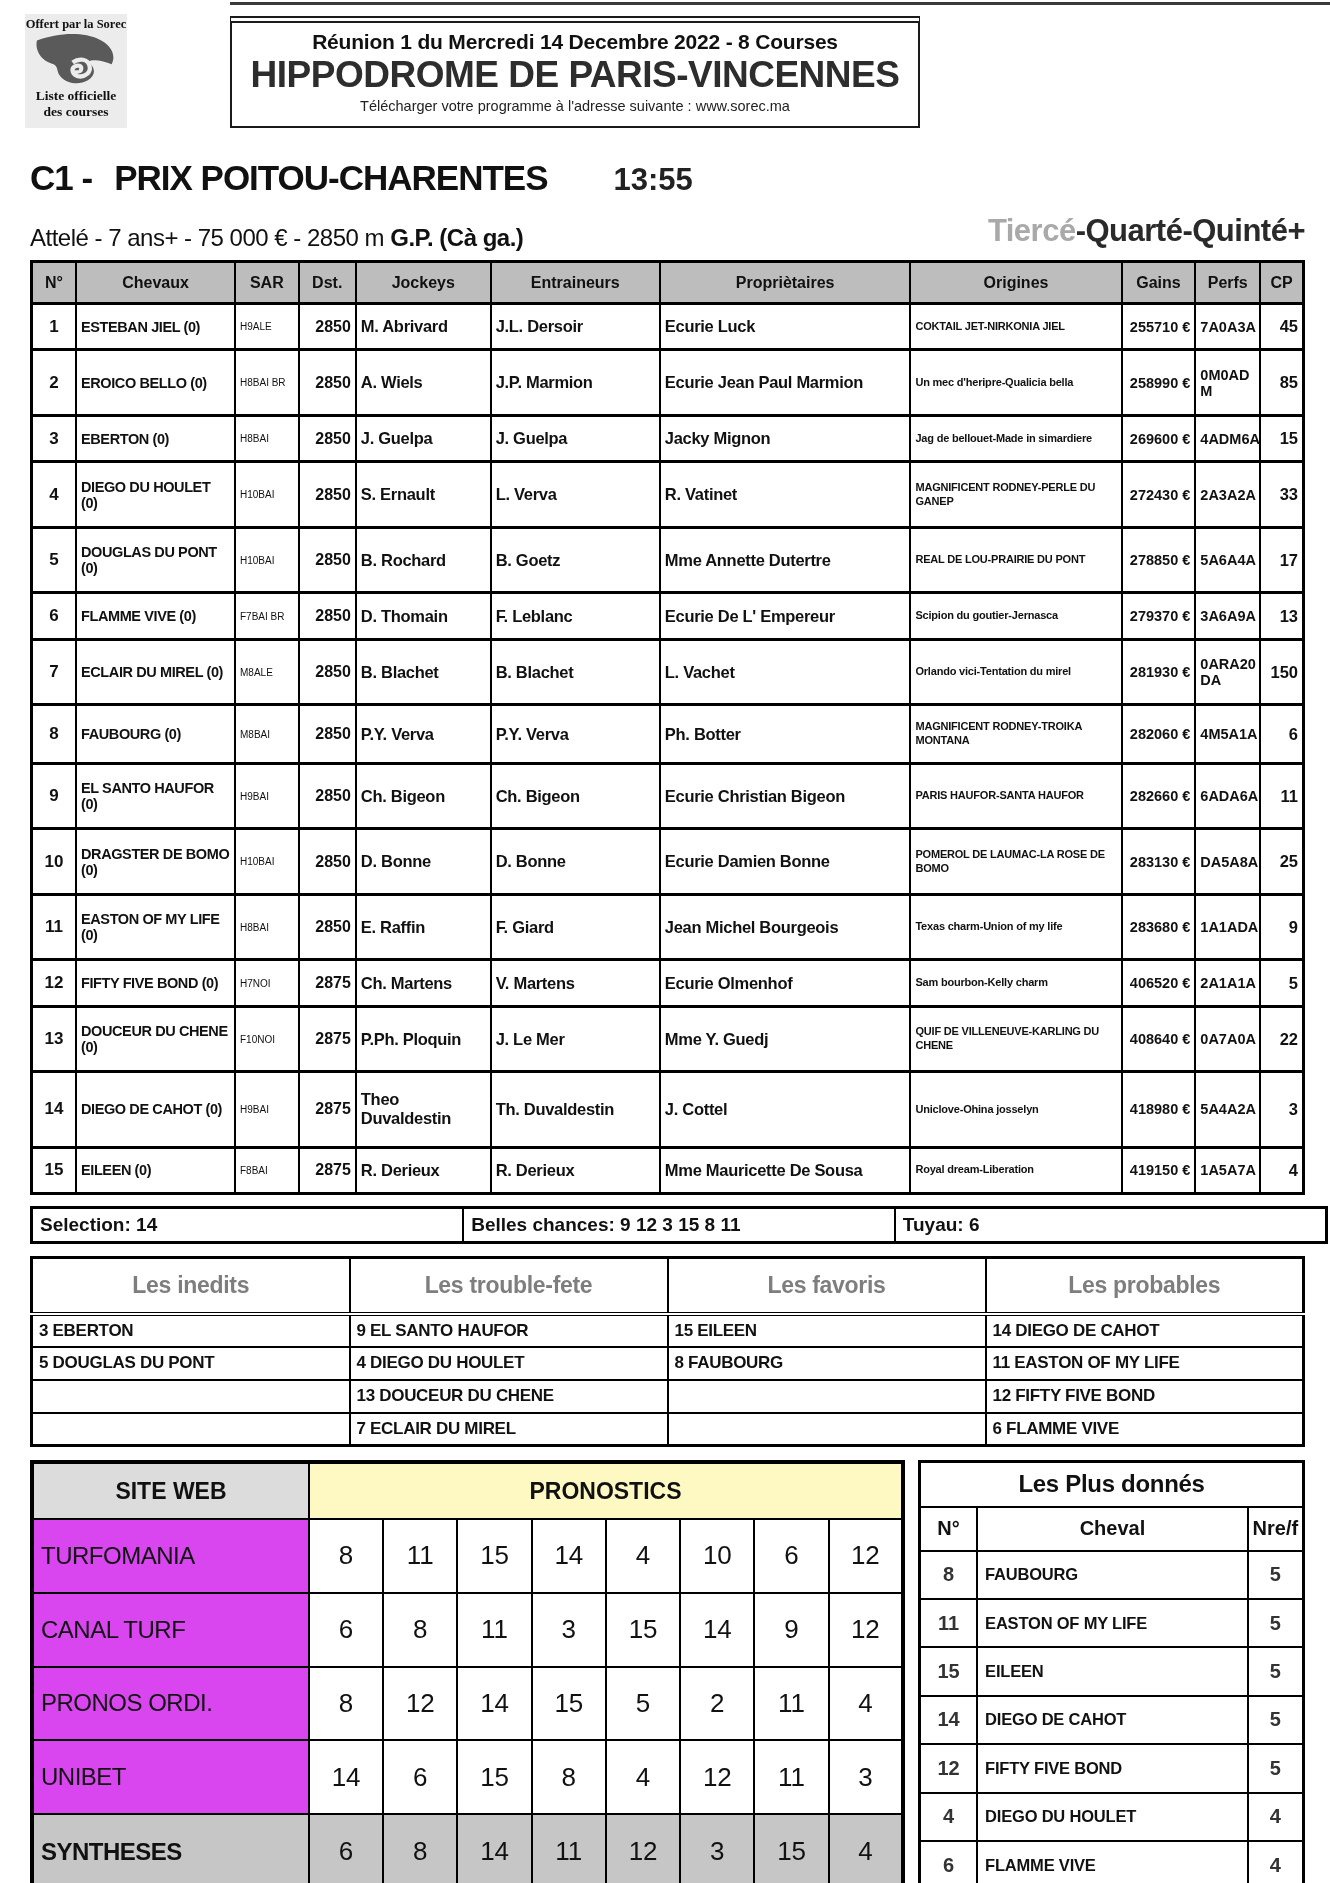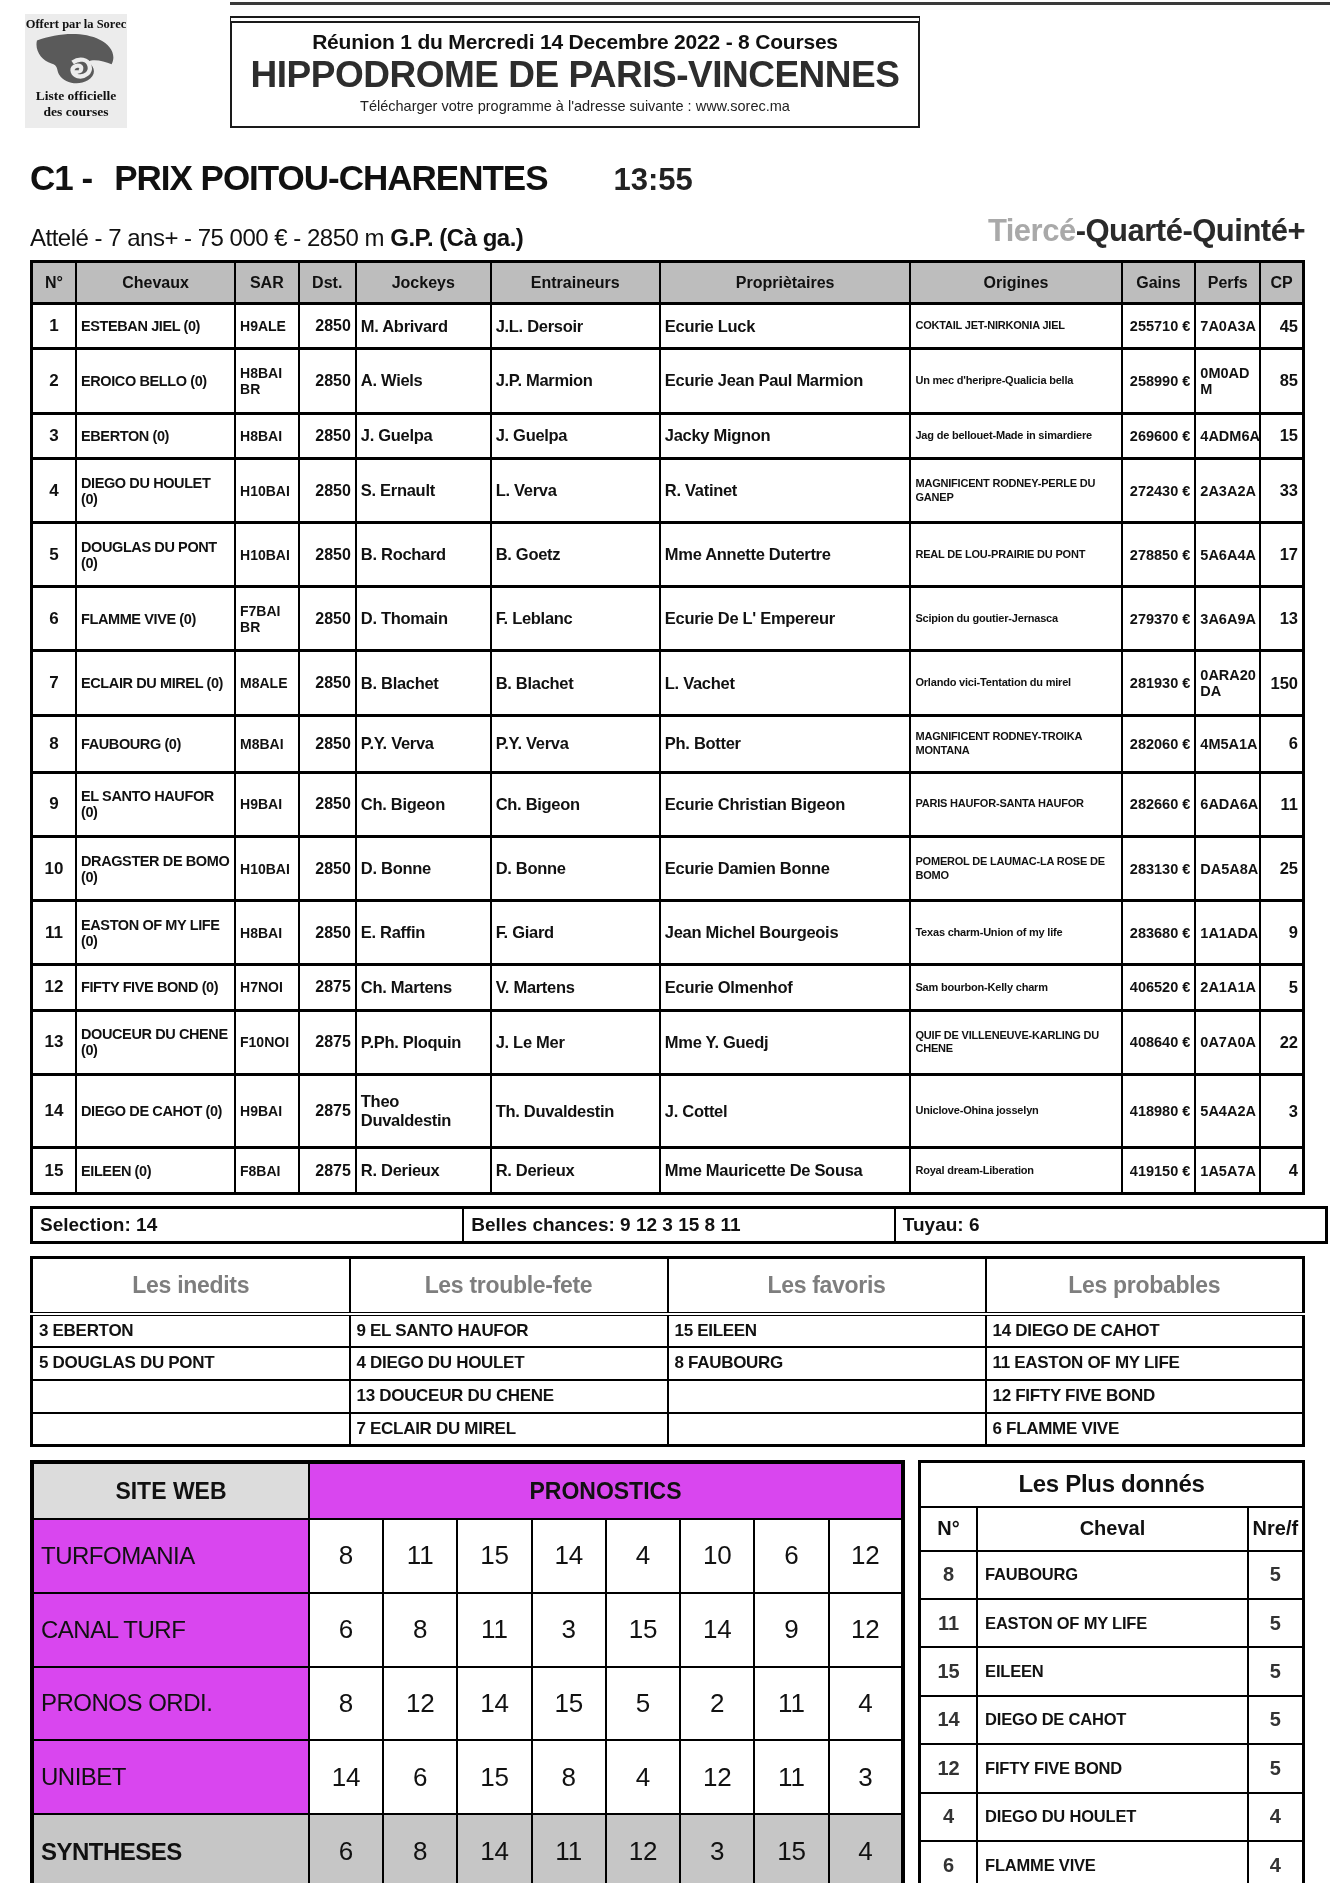--- a/index.html
+++ b/index.html
@@ -47,21 +47,21 @@
   #main-table { width:1275px; height:935px; margin-top:8px; table-layout:fixed; }
   #main-table th, #main-table td { border:2px solid #000; }
   #main-table tr { border-bottom:3px solid #000; }
   #main-table { border:3px solid #000; }
   #main-table th {
     background:#bdbdbd; font-size:16px; font-weight:bold; height:42px; text-align:center;
   }
   #main-table td { padding:3px 4px; vertical-align:middle; }
   td.c-num    { text-align:center; font-size:17px; font-weight:bold; }
   td.c-cheval { font-size:14.5px; font-weight:bold; letter-spacing:-0.4px; }
-  td.c-sar    { font-size:14px; font-weight:bold; vertical-align:top; padding-top:6px; }
+  td.c-sar    { font-size:10px; font-weight:normal; vertical-align:top; padding-top:6px; }
   td.c-dst    { font-size:16px; font-weight:bold; text-align:right; padding-right:2px; }
   td.c-jockey, td.c-entraineur, td.c-proprietaire { font-size:16.5px; font-weight:bold; letter-spacing:-0.3px; }
   td.c-origines { font-size:11px; font-weight:bold; letter-spacing:-0.2px; line-height:1.25; }
   td.c-gains  { font-size:14.5px; font-weight:bold; text-align:right; padding-right:5px; white-space:nowrap; }
   td.c-perfs  { font-size:14.5px; font-weight:bold; padding-left:4px; word-spacing:100vw; }
   td.c-cp     { font-size:16.5px; font-weight:bold; text-align:right; padding-right:3px; }
 
   
   #sel-bar { width:1298px; margin-top:11px; border:3px solid #000; height:38px; }
   #sel-bar td { border:2px solid #000; font-size:19px; font-weight:bold; padding-left:7px; width:33.33%; }
@@ -75,21 +75,21 @@
   #cat-table td {
     border:2px solid #000; height:33px; font-size:17px; font-weight:bold;
     padding-left:6px; letter-spacing:-0.3px;
   }
 
   
   .bottom { display:flex; margin-top:13px; gap:13px; }
   #prono-table { width:875px; height:432px; border:4px solid #000; table-layout:fixed; }
   #prono-table th, #prono-table td { border:2.5px solid #000; }
   th.siteweb-h { background:#dcdcdc; font-size:23px; font-weight:bold; height:57px; }
-  th.prono-h   { background:#d946ef; font-size:23px; font-weight:bold; }
+  th.prono-h   { background:#fef9c3; font-size:23px; font-weight:bold; }
   #prono-table td.site {
     background:#d946ef; font-size:24px; font-weight:400; padding-left:7px; letter-spacing:-0.5px;
   }
   #prono-table td.n { text-align:center; font-size:26px; font-weight:400; background:#fff; }
   #prono-table tr.synthese td { background:#c6c6c6; }
   #prono-table tr.synthese td.site { font-weight:bold; }
 
   #plus-table { width:387px; height:432px; border:3px solid #000; table-layout:fixed; }
   #plus-table th, #plus-table td { border:2px solid #000; }
   #plus-table .title { font-size:24px; font-weight:bold; height:45px; text-align:center; letter-spacing:-0.3px; }

